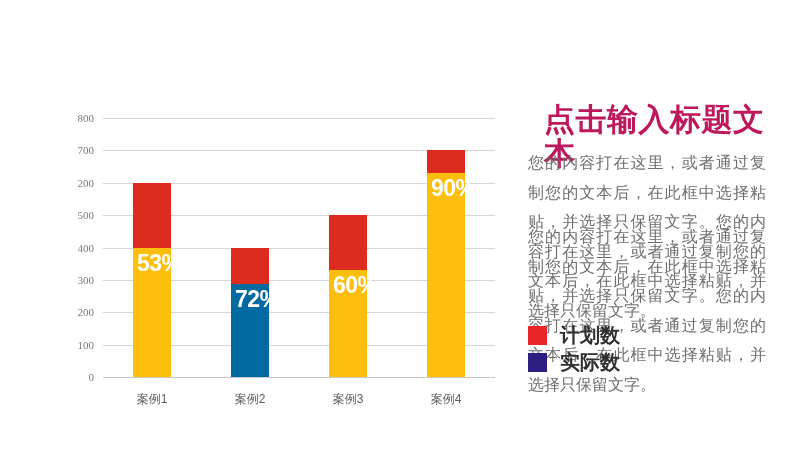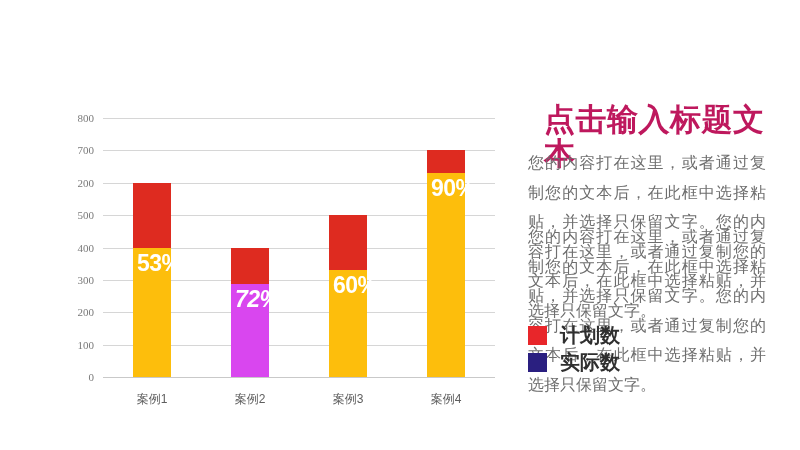--- a/index.html
+++ b/index.html
@@ -212,21 +212,21 @@
       <div id="bars">
           <div class="bar-col">
             <div class="seg-plan" style="height: 64.75px; background: rgb(222, 43, 32);"></div>
             <div class="seg-actual" style="height: 129.5px; background: rgb(253, 190, 12);">
               <span class="pct-label">53%</span>
             </div>
             <span class="xtick">案例1</span>
           </div>
           <div class="bar-col">
             <div class="seg-plan" style="height: 36.26px; background: rgb(222, 43, 32);"></div>
-            <div class="seg-actual" style="height: 93.24px; background: #d946ef; font-style: italic;">
+            <div class="seg-actual" style="height: 93.24px; background: #0369a1;">
               <span class="pct-label">72%</span>
             </div>
             <span class="xtick">案例2</span>
           </div>
           <div class="bar-col">
             <div class="seg-plan" style="height: 55.0375px; background: rgb(222, 43, 32);"></div>
             <div class="seg-actual" style="height: 106.837px; background: rgb(253, 190, 12);">
               <span class="pct-label">60%</span>
             </div>
             <span class="xtick">案例3</span>

